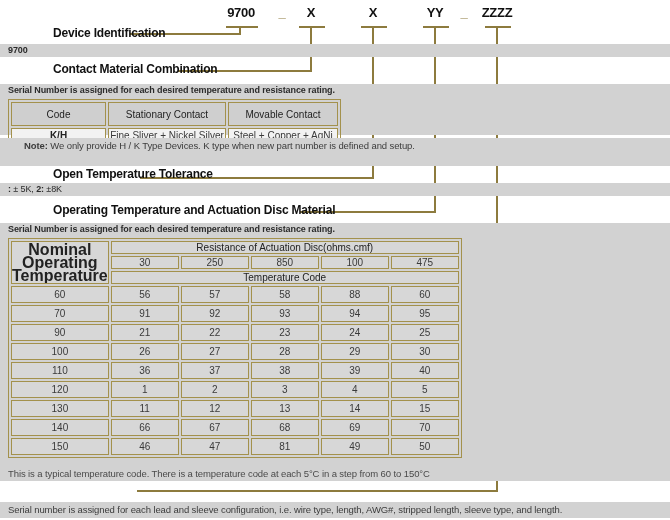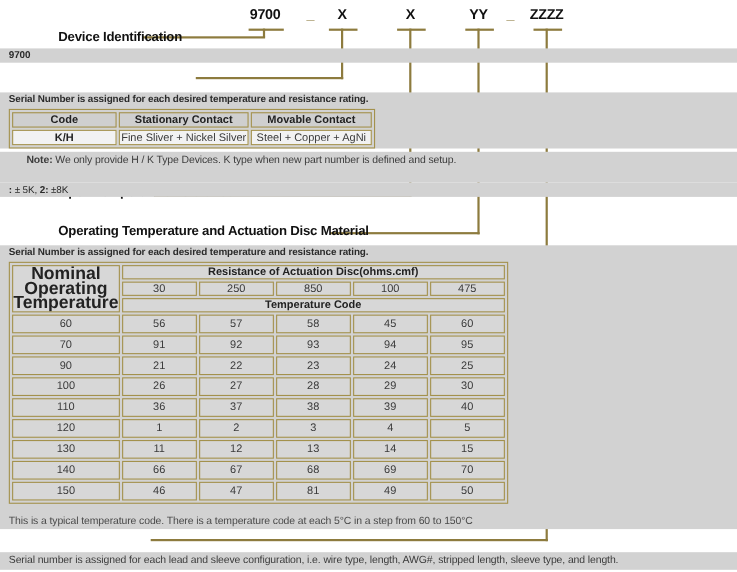--- a/index.html
+++ b/index.html
@@ -38,26 +38,26 @@
     color:#3c3c3c;letter-spacing:-0.1px;white-space:nowrap;}
   .notetext{font-size:9.5px;line-height:12px;padding:2px 0 0 24px;color:#3c3c3c;
     width:440px;letter-spacing:-0.1px;}
   
   table{border-collapse:separate;border-spacing:2px;border:1px solid var(--tb);
     table-layout:fixed;}
   td,th{border:1px solid var(--tb);text-align:center;font-size:10px;
     color:#3a3a3a;padding:0;overflow:hidden;white-space:nowrap;}
   
   #contact-table{position:absolute;left:8px;top:15px;}
-  #contact-table th{height:14px;background:#cfcfcf;font-weight:bold;color:#222;}
+  #contact-table th{height:24px;background:#cfcfcf;font-weight:normal;color:#222;}
   #contact-table td{height:14px;background:#f2f2f2;}
   #contact-table td.rowhead{font-weight:bold;color:#222;}
   
   #temp-table{position:absolute;left:8px;top:15px;}
-  #temp-table th{background:var(--cell);font-weight:bold;color:#222;height:13px;margin-left:32px;}
+  #temp-table th{background:var(--cell);font-weight:normal;color:#222;height:13px;margin-left:32px;}
   #temp-table td{background:var(--cell);height:13px;}
   #temp-table td.datacell, #temp-table td.tempcell{height:17px;}
   #temp-table td.corner{font-weight:bold;color:#222;font-size:16px;line-height:13px;}
 </style>
 </head>
 <body>
 
 <div id="page">
 
   <div id="part-row">
@@ -88,20 +88,21 @@
 
   <div class="hline" style="left:485px;top:26px;width:26px"></div>
   <div class="vline" style="left:496px;top:26px;height:466px"></div>
   <div class="hline" style="left:137px;top:490px;width:361px"></div>
 
   <div class="heading" style="top:26px">Device Identification</div>
   <div class="graybar" style="top:44px;height:13px">
     <div class="bartext">9700</div>
   </div>
 
+  <div class="heading" style="top:62px">Contact Material Combination</div>
   <div class="graybar" style="top:84px;height:51px">
     <div class="bartext">Serial Number is assigned for each desired temperature and resistance rating.</div>
     <table id="contact-table">
       <colgroup>
           <col style="width:95px">
           <col style="width:118px">
           <col style="width:110px">
         </colgroup>
       <thead>
           <tr>
@@ -117,21 +118,21 @@
             <td>Steel + Copper + AgNi</td>
           </tr>
         </tbody>
     </table>
   </div>
   <div class="graybar" style="top:138px;height:28px">
     <div class="notetext"><b>Note:</b><span> We only provide H / K Type Devices. K type when new part number is defined and setup.</span></div>
   </div>
 
   <div class="heading" style="top:167px">Open Temperature Tolerance</div>
-  <div class="graybar" style="top:166px;height:13px">
+  <div class="graybar" style="top:183px;height:13px">
     <div class="bartext" style="font-weight:normal" id="tolerance-codes"><b>:</b> ± 5K, <b>2:</b> ±8K</div>
   </div>
 
   <div class="heading" style="top:203px">Operating Temperature and Actuation Disc Material</div>
   <div class="graybar" style="top:223px;height:258px">
     <div class="bartext">Serial Number is assigned for each desired temperature and resistance rating.</div>
     <table id="temp-table">
       <colgroup>
           <col style="width:75px">
           <col style="width:68px">
@@ -157,21 +158,21 @@
             <td>475</td>
           </tr>
           <tr>
             <th colspan="5">Temperature Code</th>
           </tr>
           <tr>
             <td class="tempcell">60</td>
             <td class="datacell">56</td>
             <td class="datacell">57</td>
             <td class="datacell">58</td>
-            <td class="datacell">45</td>
+            <td class="datacell">88</td>
             <td class="datacell">60</td>
           </tr>
           <tr>
             <td class="tempcell">70</td>
             <td class="datacell">91</td>
             <td class="datacell">92</td>
             <td class="datacell">93</td>
             <td class="datacell">94</td>
             <td class="datacell">95</td>
           </tr>

